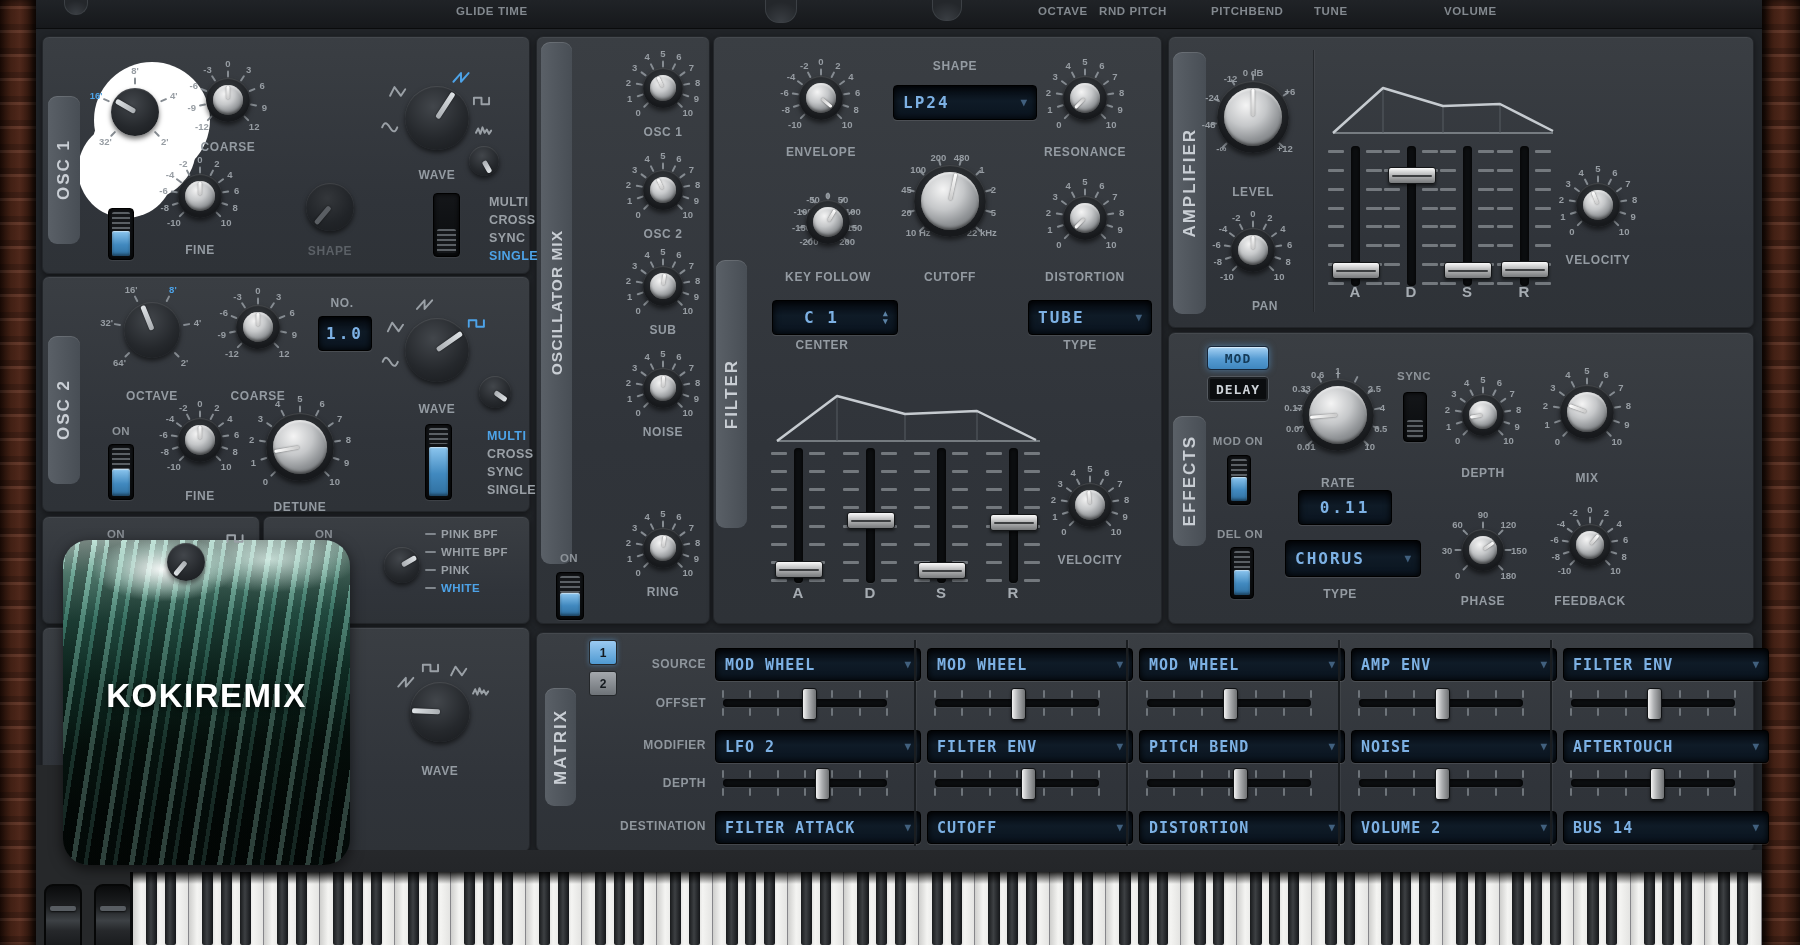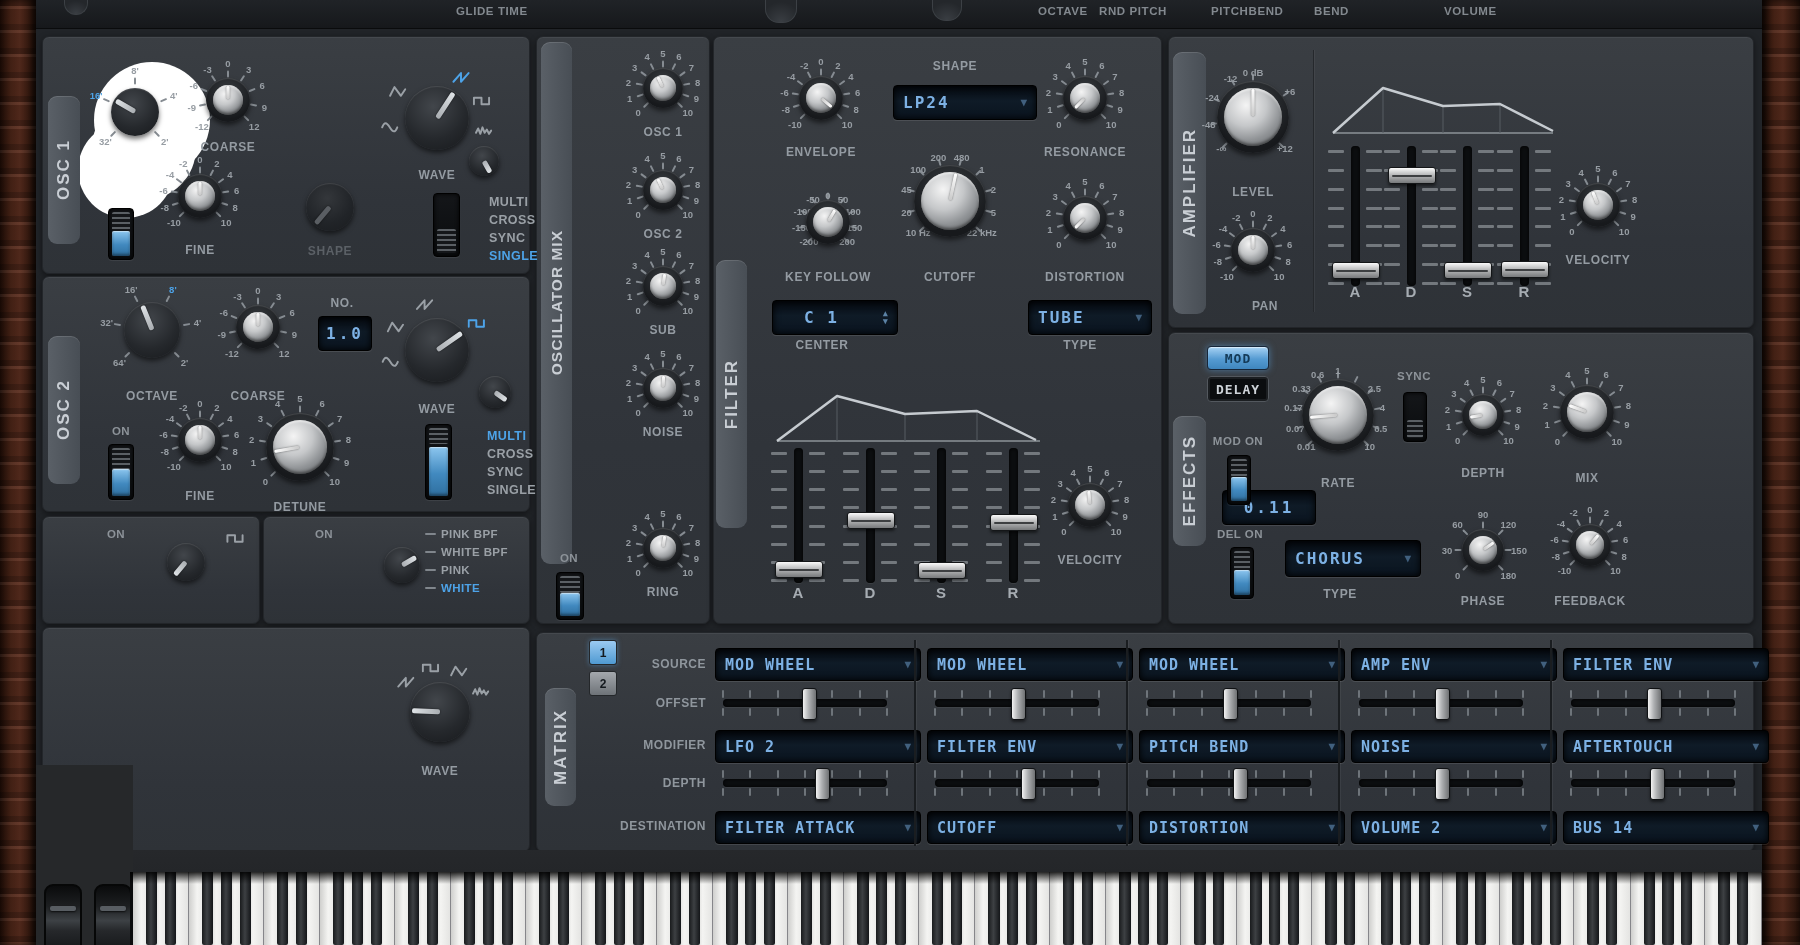--- a/index.html
+++ b/index.html
@@ -120,21 +120,21 @@
 </head>
 <body>
 
 <div id="stage">
 
   <div id="topbar">
     <span class="tb" style="left:420px;">GLIDE TIME</span>
     <span class="tb" style="left:1002px;">OCTAVE</span>
     <span class="tb" style="left:1063px;">RND PITCH</span>
     <span class="tb" style="left:1175px;">PITCHBEND</span>
-    <span class="tb" style="left:1278px;">BEND</span>
+    <span class="tb" style="left:1278px;">TUNE</span>
     <span class="tb" style="left:1408px;">VOLUME</span>
     <div class="partial" style="left:729px;top:0;width:30px;height:22px;"></div>
     <div class="partial" style="left:896px;top:0;width:28px;height:20px;"></div>
     <div class="partial" style="left:28px;top:0;width:22px;height:14px;"></div>
   </div>
 
   <div class="panel" style="left:42px;top:36px;width:486px;height:236px;"></div>
   <div class="panel" style="left:42px;top:276px;width:486px;height:234px;"></div>
   <div class="panel" style="left:42px;top:516px;width:216px;height:106px;"></div>
   <div class="panel" style="left:263px;top:516px;width:265px;height:106px;"></div>
@@ -178,21 +178,21 @@
       <span class="stepper"></span>
     </div>
   <div class="lcdlab" style="left:1080px;top:345px;">TYPE</div>
   <div class="lcd dd" style="left:1028px;top:300px;width:104px;height:33px;">
       <span>TUBE</span>
     </div>
   <div class="lcdlab" style="left:342px;top:303px;">NO.</div>
   <div class="lcd center" style="left:318px;top:316px;width:48px;height:33px;">
       <span>1.0</span>
     </div>
-  <div class="lcd center" style="left:1222px;top:490px;width:88px;height:33px;">
+  <div class="lcd center" style="left:1298px;top:490px;width:88px;height:33px;">
       <span>0.11</span>
     </div>
   <div class="lcdlab" style="left:1340px;top:594px;">TYPE</div>
   <div class="lcd dd" style="left:1285px;top:540px;width:116px;height:35px;">
       <span>CHORUS</span>
     </div>
 
   <div class="fxbtn lit" style="left:1207px;top:346px;width:60px;height:22px;">MOD</div>
   <div class="fxbtn darkb" style="left:1207px;top:376px;width:60px;height:24px;">DELAY</div>
 
@@ -392,20 +392,23 @@
       <line x1="1333" x2="1553" y1="133" y2="133" stroke="#8d9399" stroke-width="1.5"></line>
       <line x1="1383" x2="1383" y1="133" y2="88" stroke="#565c62" stroke-width="1"></line>
       <line x1="1443" x2="1443" y1="133" y2="106" stroke="#565c62" stroke-width="1"></line>
       <line x1="1500" x2="1500" y1="133" y2="104" stroke="#565c62" stroke-width="1"></line>
       <polyline points="1333,133 1383,88 1443,106 1500,104 1553,131" fill="none" stroke="#c6cbd0" stroke-width="2.5" stroke-linejoin="round"></polyline>
     </svg>
 
   <div class="wood" id="wood-left"></div>
   <div class="wood" id="wood-right"></div>
 
+  <div id="album">
+    <div class="title">KOKIREMIX</div>
+  </div>
   <svg id="patreon" width="134" height="164" viewBox="0 0 134 164">
     <circle cx="72" cy="58" r="58" fill="#ffffff"></circle>
     <circle cx="64" cy="86" r="52" fill="#ffffff"></circle>
     <circle cx="46" cy="108" r="48" fill="#ffffff"></circle>
   </svg>
 
 <div class="knob" style="left: 135px; top: 112px;">
       <div class="ktick" style="transform: translate(-50%, -50%) rotate(-135deg) translateY(-31px);"></div>
       <div class="klabel" style="transform: translate(-50%, -50%) rotate(-135deg) translateY(-42px) rotate(135deg);">32'</div>
       <div class="ktick" style="transform: translate(-50%, -50%) rotate(-67.5deg) translateY(-31px);"></div>

